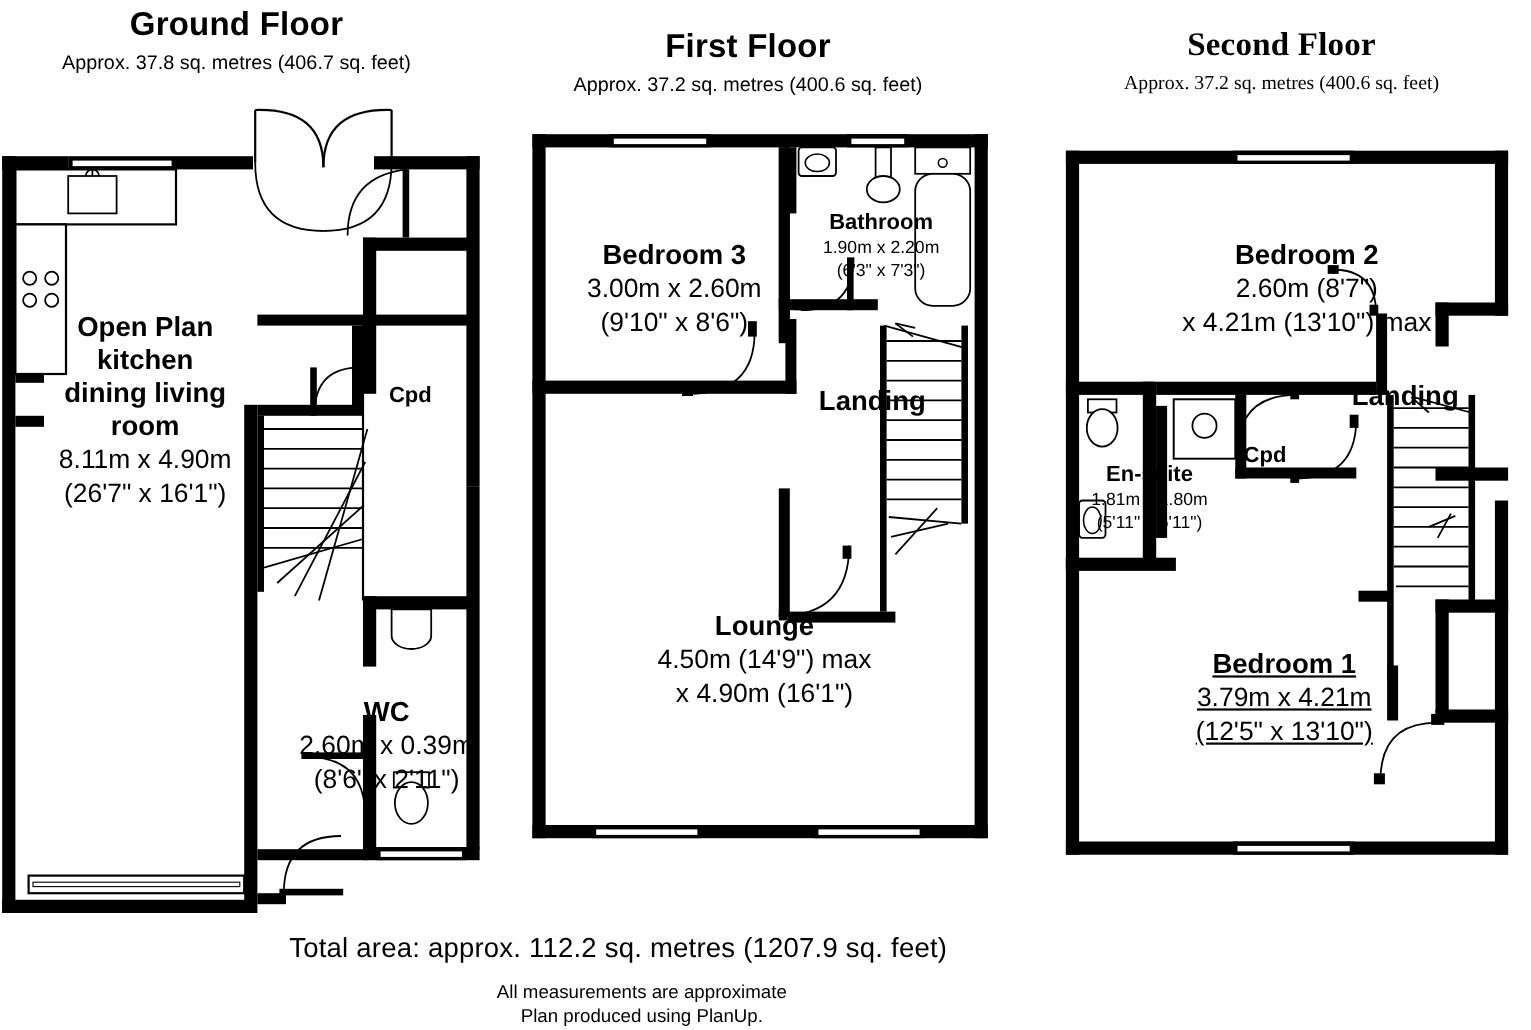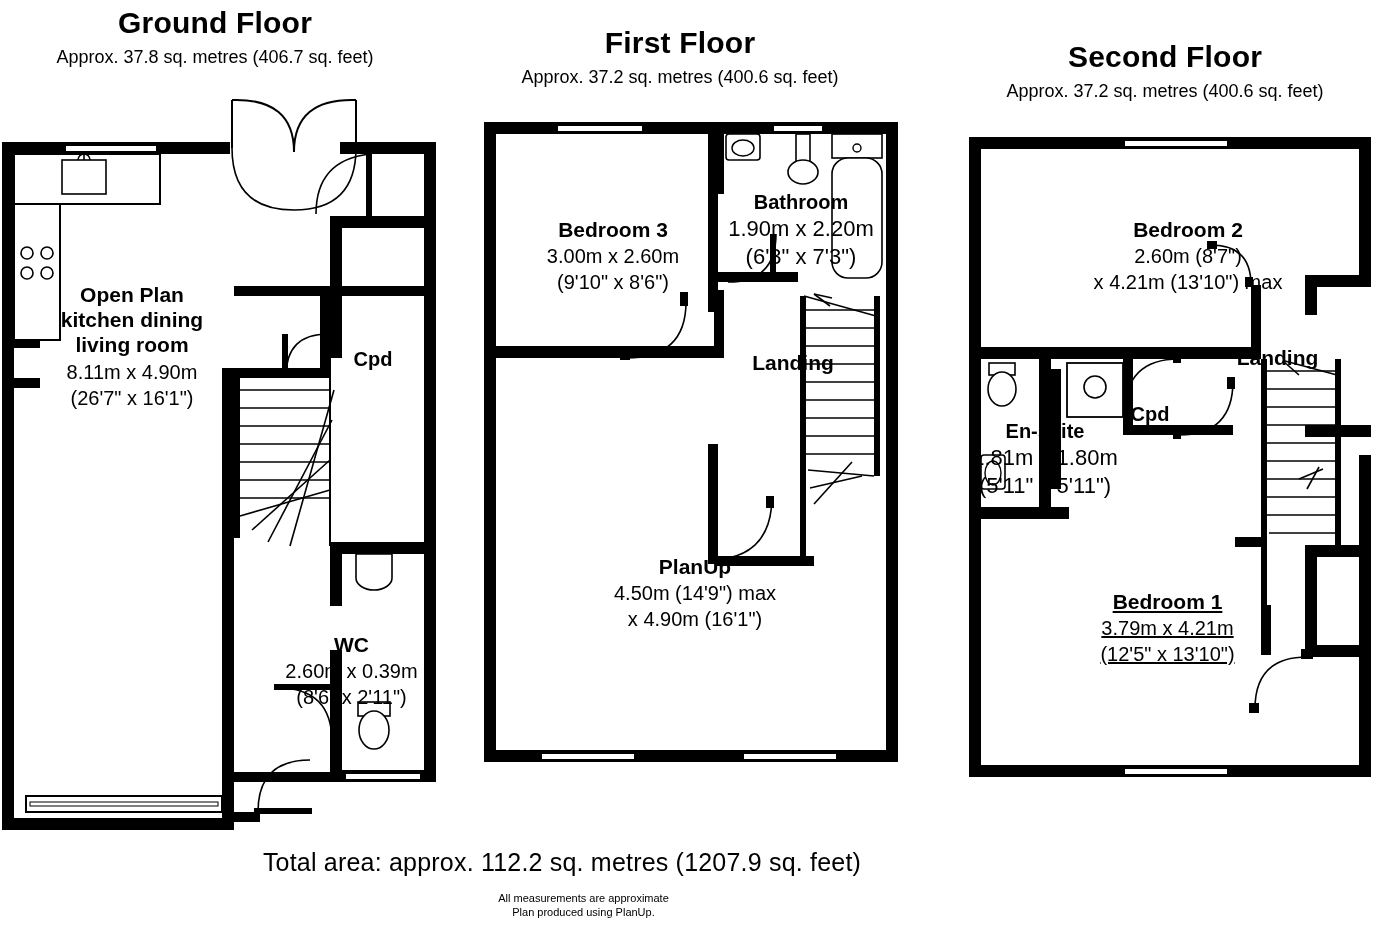--- a/index.html
+++ b/index.html
@@ -43,48 +43,48 @@
     position: absolute;
   }
   
   .room-label {
     position: absolute;
     text-align: center;
     line-height: 1.2;
     margin-top: 12px;
   }
   .room-label .name {
-    font-size: 21px;
+    font-size: 25px;
     font-weight: bold;
     white-space: nowrap;
   }
   .room-label .name.wrap {
     white-space: normal;
   }
   .room-label .dims {
-    font-size: 20px;
+    font-size: 24px;
     font-weight: normal;
     margin-top: 2px;
     white-space: nowrap;
   }
   .small-name .name { font-size: 20px; }
-  .small-name .dims { font-size: 22px; }
+  .small-name .dims { font-size: 16px; }
   
   .footer {
     position: absolute;
     width: 100%;
     text-align: center;
   }
   .footer .total {
     font-size: 25px;
     letter-spacing: 0.2px;
     text-align: center;
   }
   .footer .note {
-    font-size: 11px;
+    font-size: 17px;
     line-height: 1.3;
     margin-top: 14px;
     padding-left: 43px;
   }
   svg { display: block; overflow: visible; }
 </style>
 </head>
 <body>
 
 <div class="page">
@@ -304,27 +304,27 @@
       <div class="name">Bathroom</div>
       <div class="dims">1.90m x 2.20m</div>
       <div class="dims">(6'3" x 7'3")</div>
     </div>
 
     <div class="room-label" style="left:258px; top:228px; width:130px;">
       <div class="name">Landing</div>
     </div>
 
     <div class="room-label" style="left:90px; top:432px; width:270px;">
-      <div class="name">PlanUp</div>
+      <div class="name">Lounge</div>
       <div class="dims">4.50m (14'9") max</div>
       <div class="dims">x 4.90m (16'1")</div>
     </div>
   </div>
 
-  <div class="floor-heading" style="left:955px; top:40px; width:420px;">
+  <div class="floor-heading" style="left:955px; top:24px; width:420px;font-family:Liberation Serif, serif;">
     <div class="title">Second Floor</div>
     <div class="approx">Approx. 37.2 sq. metres (400.6 sq. feet)</div>
   </div>
 
   <div class="plan" style="left:955px; top:125px; width:440px; height:660px;">
     <svg width="440" height="660" viewBox="0 0 440 660">
       <g>
 
         <rect x="14" y="12" width="12" height="640" fill="#000"></rect>
         <rect x="404" y="12" width="12" height="150" fill="#000"></rect>

